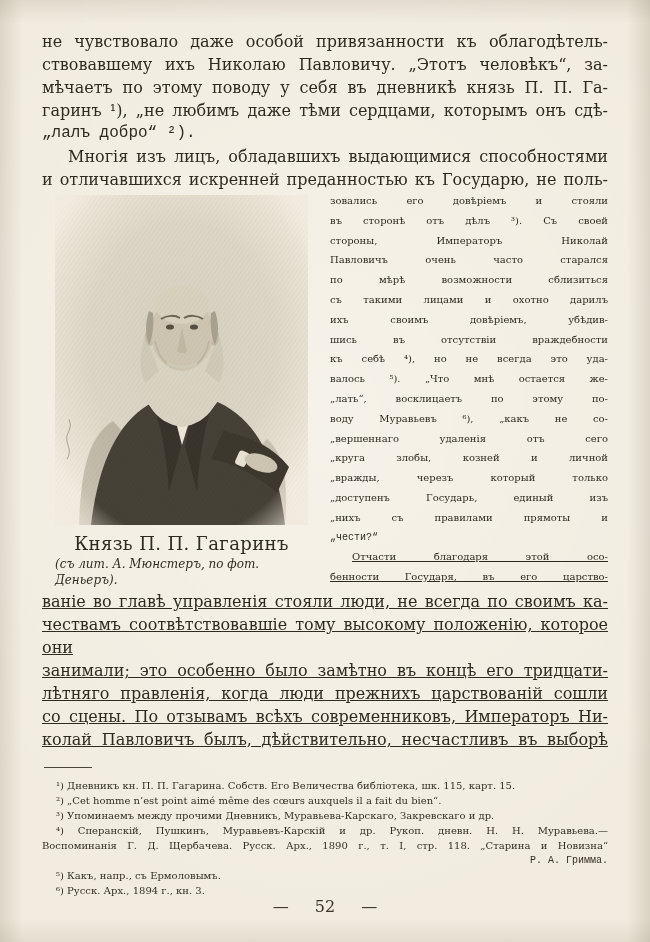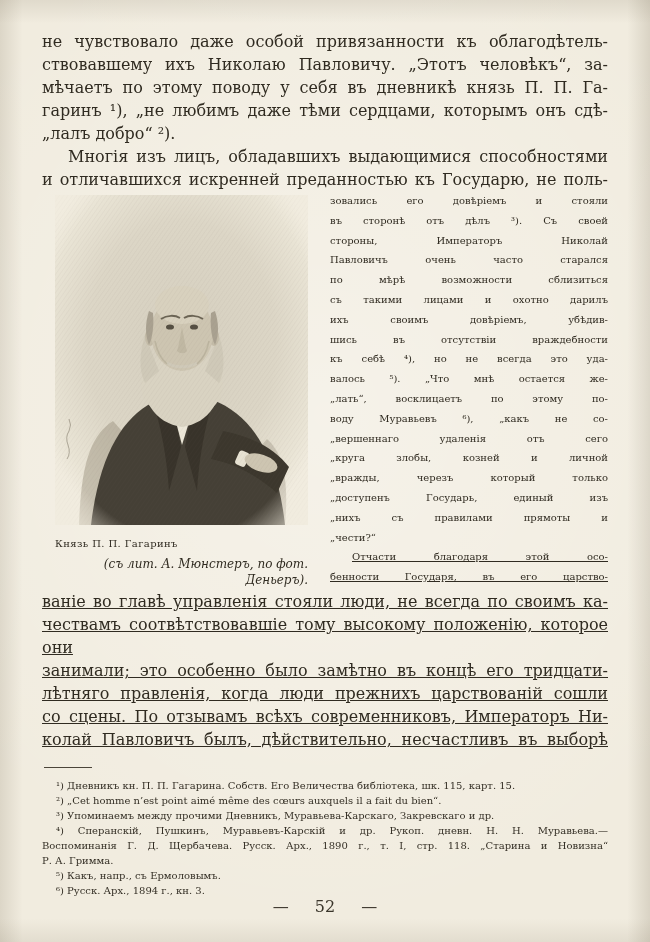--- a/index.html
+++ b/index.html
@@ -17,40 +17,40 @@
       radial-gradient(120% 95% at 50% 44%, rgba(255,255,255,0.33) 0%, rgba(255,255,255,0) 58%),
       linear-gradient(90deg, rgba(100,88,64,0.15) 0%, rgba(100,88,64,0) 3.5%, rgba(100,88,64,0) 96.5%, rgba(100,88,64,0.17) 100%),
       linear-gradient(180deg, rgba(100,88,64,0.12) 0%, rgba(100,88,64,0) 2.5%, rgba(100,88,64,0) 97.5%, rgba(100,88,64,0.10) 100%),
       #f1ecdf;
   }
   .para { font-size: 16px; line-height: 23px; margin: 0; }
   .jlines {
     display: block; white-space: pre-line;
     text-align: justify; text-align-last: justify;
   }
-  .plain { display: block; text-align: left; text-indent: 0; }
+  .plain { display: block; text-align: left; text-indent: 0; font-family: Liberation Mono, monospace; }
   .ind { text-indent: 26px; }
 
   .wrap-section { display: flex; align-items: flex-start; }
   .figure { flex: 0 0 auto; width: 253px; margin: 4px 0 0 13px; }
   .engraving { width: 253px; height: 330px; }
   .engraving svg { display: block; width: 100%; height: 100%; }
-  .caption-title { font-size: 10px; line-height: 18px; margin-top: 10px; letter-spacing: 0.4px; }
-  .caption-credit { font-size: 12px; line-height: 16px; font-style: italic; text-align: right; margin-top: 3px; }
+  .caption-title { font-size: 18px; line-height: 18px; text-align: center; margin-top: 10px; letter-spacing: 0.4px; }
+  .caption-credit { font-size: 12px; line-height: 16px; font-style: italic; text-align: left; margin-top: 3px; }
 
   .narrow-col { flex: 1 1 auto; min-width: 0; margin-left: 22px; }
   .narrow-col .para { font-size: 10px; line-height: 19.8px; }
   .narrow-col .ind { text-indent: 22px; text-decoration: underline; }
 
   .p3-full { margin-top: 2px; text-decoration: underline; }
 
   .footnote-rule { width: 48px; border-top: 1px solid #4b4539; margin: 16px 0 10px 2px; }
   .footnotes { font-size: 10px; line-height: 15px; color: #342f25; }
   .fn { text-indent: 14px; }
-  .fn .plain { text-indent: 0; }
+  .fn .plain { text-indent: 0; text-align: right; }
   .fn .jlines { text-indent: 14px; }
 
   .page-number {
     position: absolute; left: 0; right: 0; bottom: 26px;
     display: flex; justify-content: center; gap: 26px;
     font-size: 16px; color: #3a352a;
   }
 </style>
 </head>
 <body>

